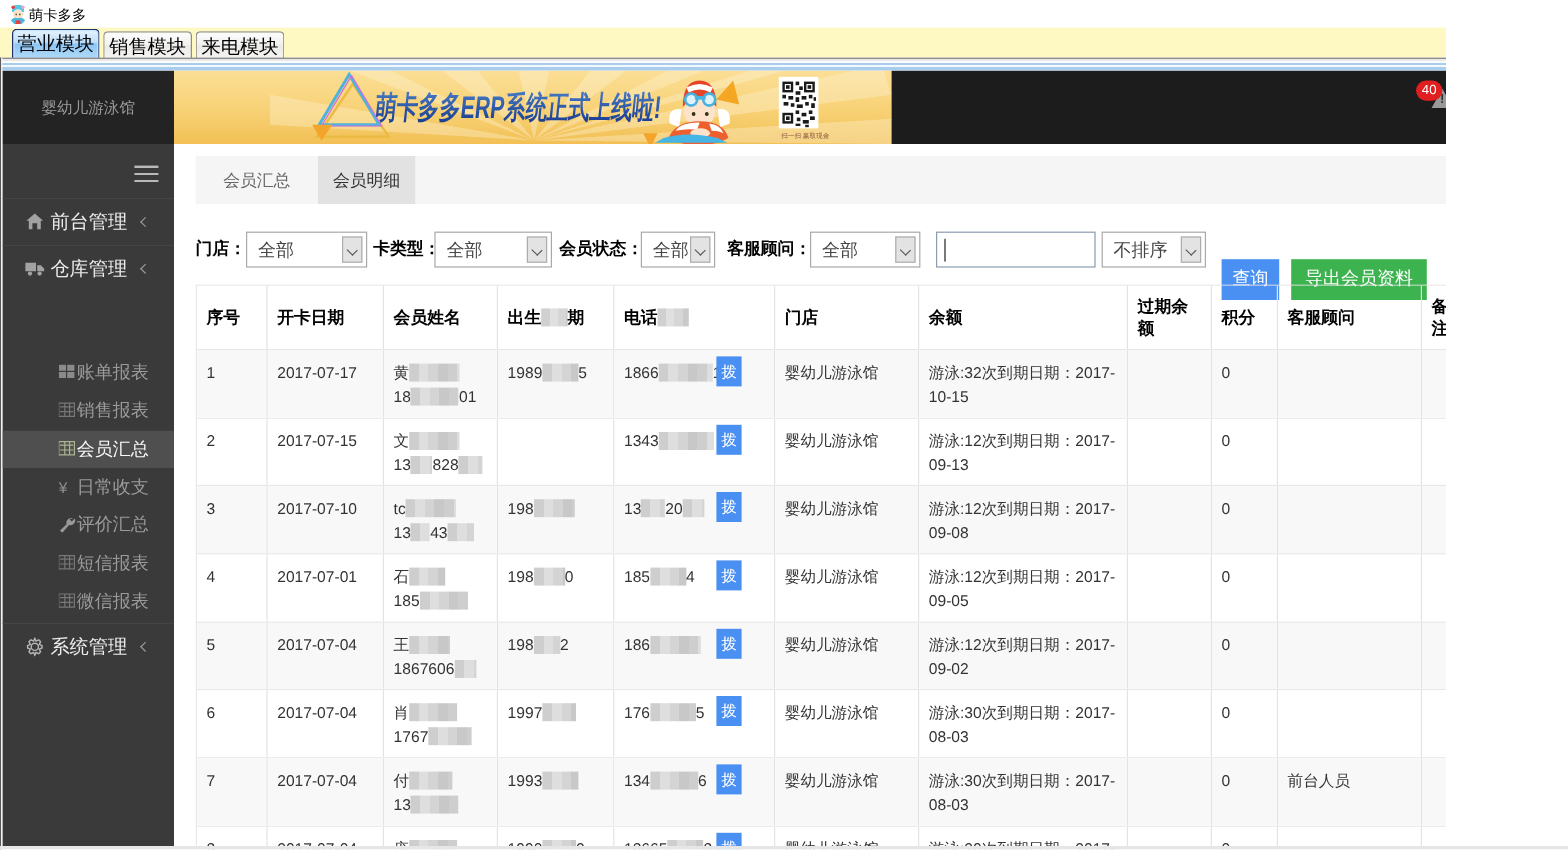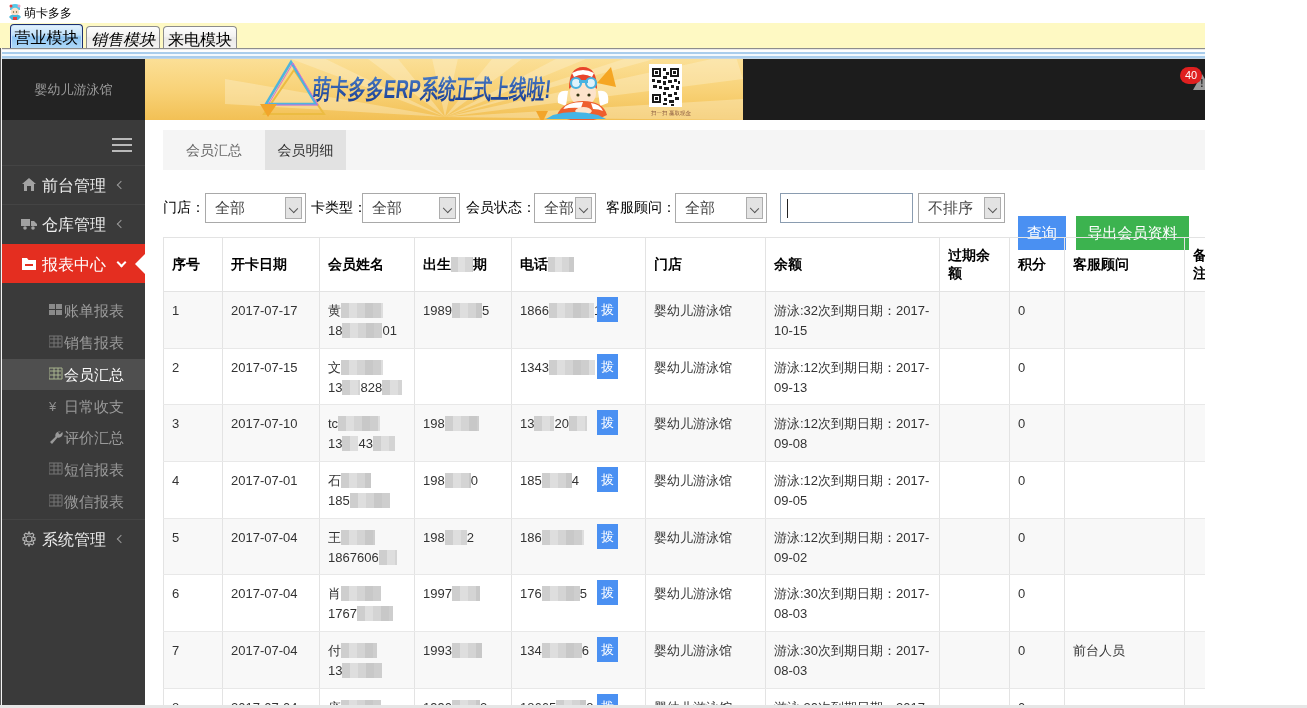--- a/index.html
+++ b/index.html
@@ -13,21 +13,21 @@
 #titletext { position:absolute; left:24px; top:5px; font-size:12px; color:#000; }
 .wbtn { position:absolute; top:0; width:30px; height:22px; color:#000; }
 #btnmin { left:1233px; }
 #btnmax { left:1281px; }
 
 
 #modtabs { position:absolute; left:0; top:23px; width:1307px; height:25px; background:#fef9c3; }
 .mtab { position:absolute; top:3px; height:24px; border:1px solid #8c8c8c; border-bottom:none; border-radius:4px 4px 0 0; font-size:16px; text-align:center; line-height:25px; color:#000; background:linear-gradient(180deg,#fdfdfd,#f2f1f0 45%,#ebeae9 46%,#f5f4f3); }
 .mtab.active { top:1px; height:26px; background:linear-gradient(180deg,#e5f3fd 0%,#bfe0fa 40%,#8dc6f5 48%,#b5dcf8 100%); border-color:#1c2f6e; box-shadow:inset 0 0 0 1px #cde6fb; }
 #mtab1 { left:10px; width:73px; }
-#mtab2 { left:86px; width:74px;font-style:italic; }
+#mtab2 { left:86px; width:74px; }
 #mtab3 { left:163px; width:74px; }
 
 
 #bluestrip { position:absolute; left:0; top:48px; width:1307px; height:11px;
   background:linear-gradient(180deg,#8d8d8d 0 1.5px,#e8e8e8 1.5px 2.5px,#fdfdfd 2.5px 4.5px,#a9cdec 4.5px 6.5px,#f2f8fd 6.5px 8px,#a9cdec 8px 10px,#c3d6e6 10px 11px); }
 
 
 #sidebartop { position:absolute; left:2px; top:59px; width:143px; height:61px; background:#232323; }
 #sidebartop .shop { position:absolute; left:0; top:22px; width:143px; text-align:center; font-size:13px; color:#9a9a9a; }
 #banner { position:absolute; left:145px; top:59px; width:598px; height:61px; overflow:hidden;
@@ -67,21 +67,21 @@
 #mi4 { top:399px;padding-left:41px; }
 
 
 #content { position:absolute; left:145px; top:120px; width:1162px; height:588px; background:#fff; overflow:hidden; }
 #tabstrip { position:absolute; left:18px; top:10px; width:1144px; height:40px; background:#f5f5f5; }
 .ctab { position:absolute; top:0; height:40px; font-size:14px; line-height:40px; text-align:center; color:#666; }
 #ctab1 { left:0; width:102px; }
 #ctab2 { left:102px; width:81px; background:#e2e2e2; color:#333; }
 
 #filters { position:absolute; left:18px; top:70px; width:1144px; height:36px; font-size:14px; color:#000; }
-.flabel { position:absolute; top:9px; font-weight:normal; }
+.flabel { position:absolute; top:9px; font-weight:bold; }
 .fsel { position:absolute; top:3px; height:30px; border:1px solid #a9a9a9; background:#fff; font-size:15px; color:#444;padding-left:16px; }
 .fsel .t { position:absolute; left:9px; top:5px; }
 .fsel .ar { position:absolute; right:3px; top:3px; bottom:3px; width:17px; background:#e3e3e3; border:1px solid #adadad; }
 .fsel .ar:after { content:""; position:absolute; left:4px; top:7px; width:6px; height:6px; border-right:1.6px solid #555; border-bottom:1.6px solid #555; transform:rotate(45deg) scale(1,0.9); }
 #finput { position:absolute; left:617px; top:3px; width:133px; height:30px; border:1px solid #8a9cb0; background:#fff; }
 #finput:after { content:""; position:absolute; left:6px; top:5px; width:1px; height:19px; background:#222; }
 .fbtn { position:absolute; top:2px; height:34px; border:none; color:#fff; font-size:15px; text-align:center; line-height:34px;margin-top:24px; }
 #btnq { left:855px; width:48px; background:#4a90f2; }
 #btnexp { left:913px; width:113px; background:#3cb34f; }
 
@@ -249,29 +249,20 @@
     </div>
     <div class="mitem" id="mi2">
       <svg class="ic" viewBox="0 0 16 16">
           <path d="M0 3 h9 v7 H0 Z M10 5 h3 l3 3 v2 h-6 Z"></path>
           <circle cx="4" cy="12" r="1.8"></circle>
           <circle cx="12" cy="12" r="1.8"></circle>
         </svg>
       <span class="tx">仓库管理</span>
         <span class="ch"></span>
     </div>
-    <div class="mitem" id="mired">
-      <svg class="ic" viewBox="0 0 16 16" style="fill:#fff">
-          <path d="M1 2 h5 l1.5 2 H15 v10 H1 Z"></path>
-          <rect x="4" y="8" width="8" height="2" fill="#e42e20"></rect>
-        </svg>
-      <span class="tx">报表中心</span>
-        <span class="chd"></span>
-      <div class="notch"></div>
-    </div>
     <div class="sitem" id="si1">
         <svg class="sic" viewBox="0 0 14 14">
           <rect x="0" y="1" width="6" height="5"></rect>
           <rect x="7" y="1" width="6" height="5"></rect>
           <rect x="0" y="7" width="6" height="5"></rect>
           <rect x="7" y="7" width="6" height="5"></rect>
         </svg>
         <span class="tx">账单报表</span>
       </div>
     <div class="sitem" id="si2">

